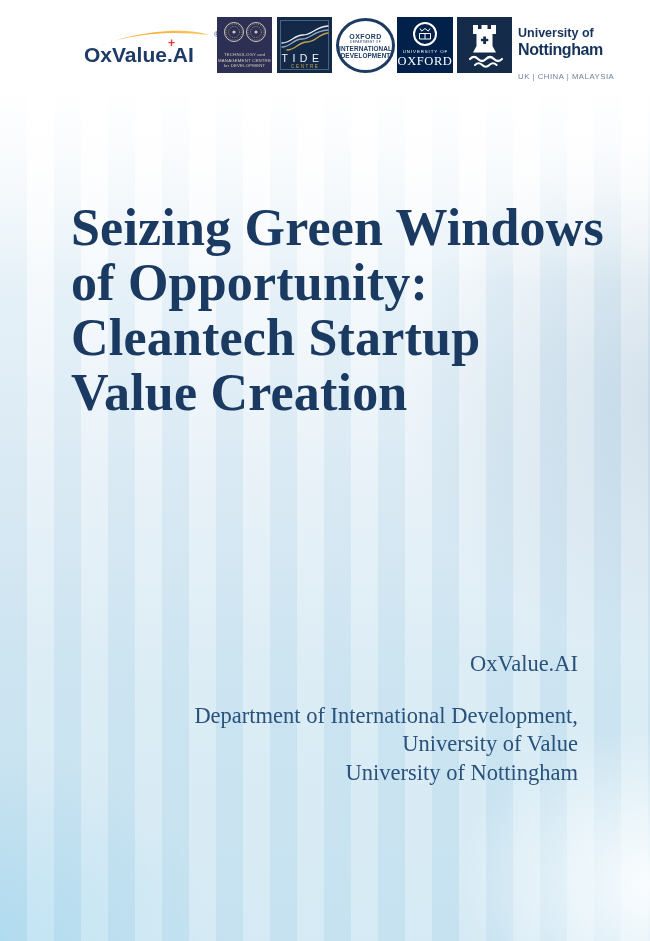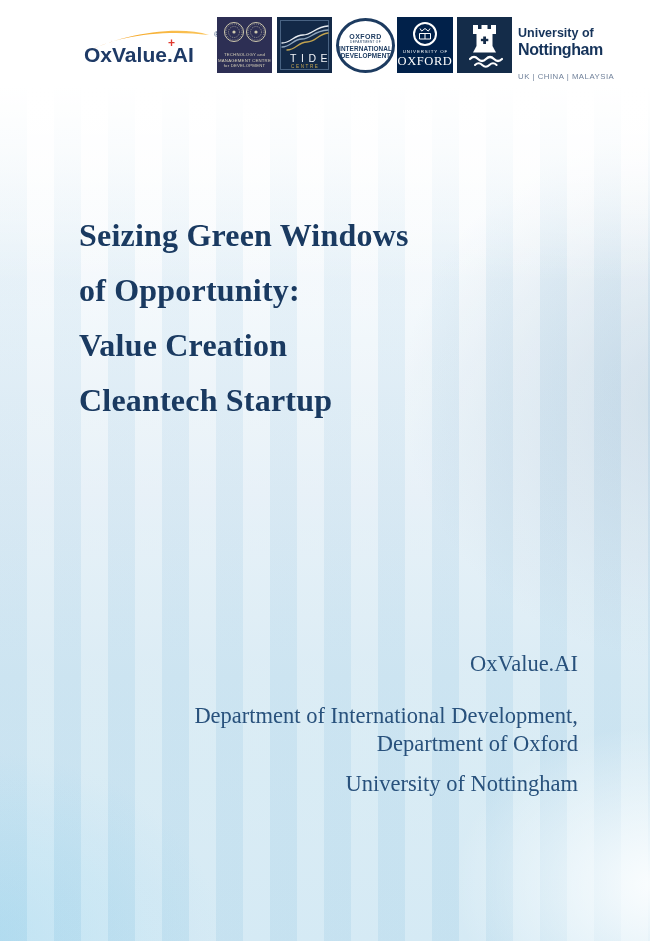--- a/index.html
+++ b/index.html
@@ -45,21 +45,21 @@
     position:absolute;left:0;right:0;bottom:4px;text-align:center;
     font-family:"Liberation Sans",sans-serif;
     font-size:4.3px;line-height:5.6px;color:#d6d0b8;letter-spacing:0.2px;
   }
 
   .tide{left:277px;background:#132947;}
   .tide::before{
     content:"";position:absolute;inset:3px;border:1px solid rgba(140,170,205,0.45);
   }
   .tide .name{
-    position:absolute;left:0;right:0;top:35px;text-align:right;
+    position:absolute;left:0;right:0;top:35px;text-align:left;
     font-family:"Liberation Sans",sans-serif;
     color:#f2f4f7;font-size:10.5px;letter-spacing:4.5px;text-indent:4.5px;font-weight:400;
   }
   .tide .sub{
     position:absolute;left:0;right:0;top:47px;text-align:center;
     font-family:"Liberation Sans",sans-serif;
     color:#c1a34f;font-size:4.6px;letter-spacing:1.6px;text-indent:1.6px;
   }
 
   .odid{
@@ -90,33 +90,33 @@
   .nott-text{
     position:absolute;left:518px;top:27px;
     font-family:"Liberation Sans",sans-serif;color:#15335a;white-space:nowrap;
   }
   .nott-text .l1{font-size:12.5px;font-weight:bold;line-height:13px;}
   .nott-text .l2{font-size:16px;font-weight:bold;line-height:20px;letter-spacing:-0.4px;}
   .nott-text .l3{font-size:7.8px;color:#70819a;letter-spacing:0.5px;margin-top:12px;}
 
   
   .title{
-    position:absolute;left:63px;top:192px;margin:16px;
-    font-size:32px;font-weight:bold;color:#1a3a61;
+    position:absolute;left:63px;top:192px;margin:8px;
+    font-size:52px;font-weight:bold;color:#1a3a61;
     line-height:55px;letter-spacing:0.2px;
   }
   .title div{white-space:nowrap;}
 
   
   .affils{
     position:absolute;right:72px;top:650px;text-align:right;
     color:#28517c;font-size:22.5px;line-height:28px;
   }
   .affils .block{margin:0 0 24px 0;}
-  .affils .block.b2{margin-bottom:12px;text-align:right;}
+  .affils .block.b2{margin-bottom:1px;text-align:right;}
   .affils .line{white-space:nowrap;}
 </style>
 </head>
 <body>
 
 <div class="page">
 
   <div class="logo oxvalue">
     <svg class="swoosh" width="128" height="26" viewBox="0 0 128 26">
       <defs>
@@ -202,30 +202,30 @@
 
   <div class="nott-text">
     <div class="l1">University of</div>
     <div class="l2">Nottingham</div>
     <div class="l3">UK | CHINA | MALAYSIA</div>
   </div>
 
   <h1 class="title">
     <div>Seizing Green Windows</div>
     <div>of Opportunity:</div>
+    <div>Cleantech Startup</div>
     <div>Value Creation</div>
-    <div>Cleantech Startup</div>
   </h1>
 
   <div class="affils">
     <div class="block b1">
       <div class="line">OxValue.AI</div>
     </div>
     <div class="block b2">
       <div class="line">Department of International Development,</div>
-      <div class="line">Department of Oxford</div>
+      <div class="line">University of Value</div>
     </div>
     <div class="block b3">
       <div class="line">University of Nottingham</div>
     </div>
   </div>
 
 </div>
 
 </body></html>

